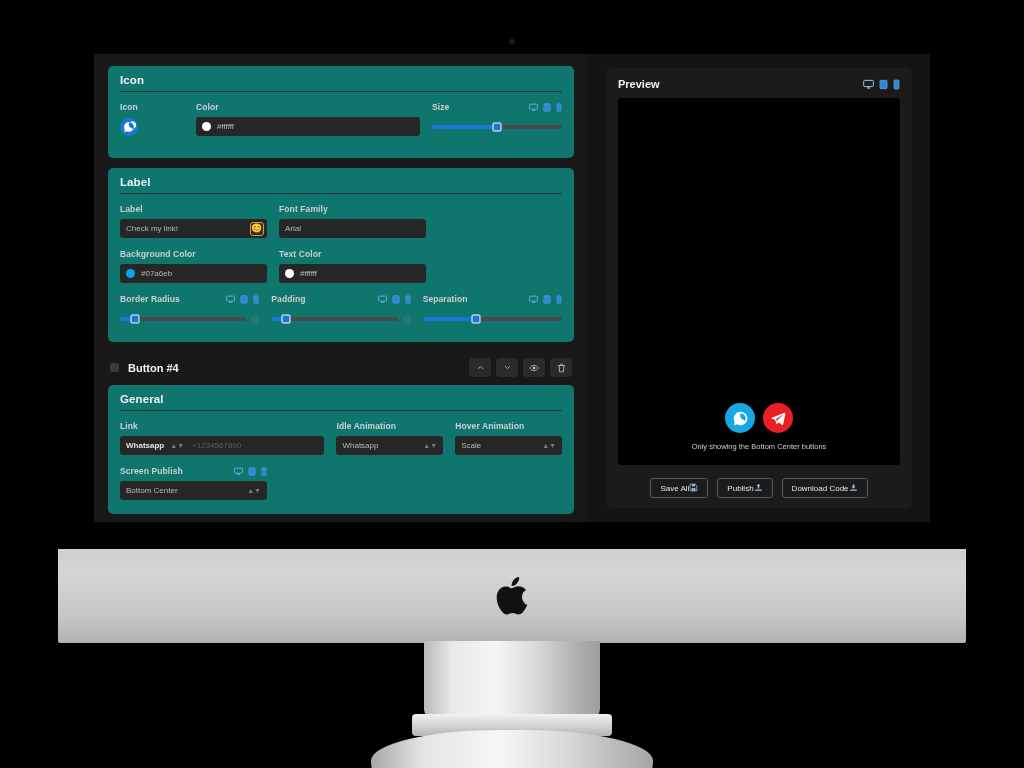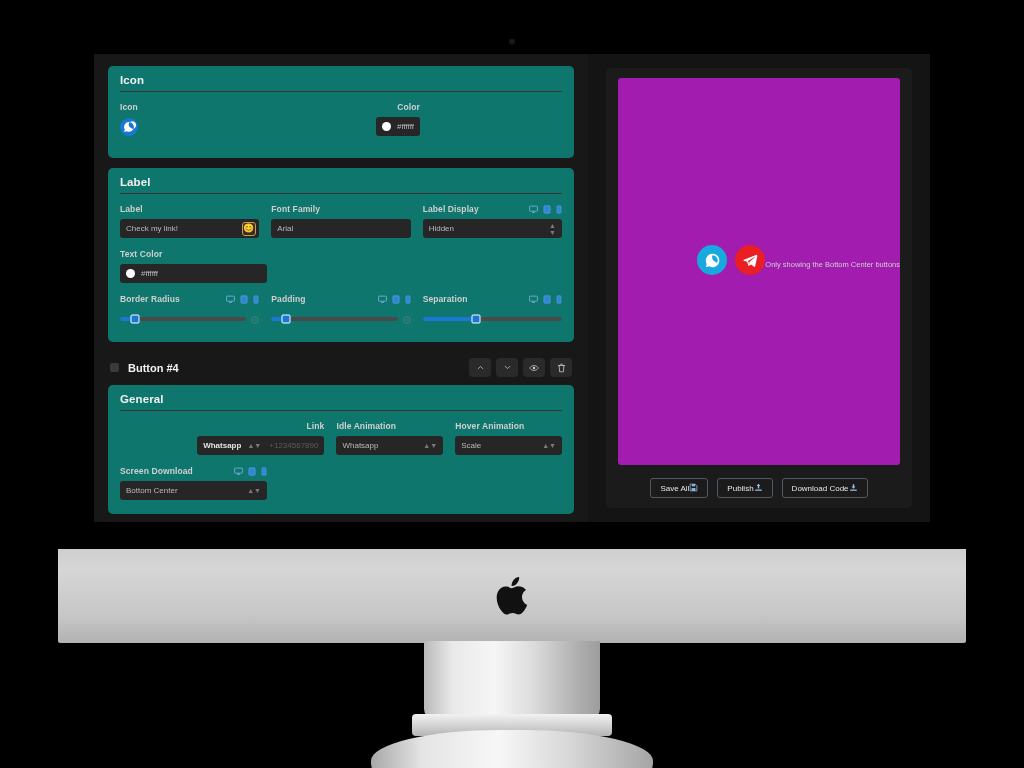--- a/index.html
+++ b/index.html
@@ -86,21 +86,21 @@
 
   .section-title {
     font-size: 11.5px; font-weight: bold; color: #f0f0f0;
     padding-bottom: 5px; letter-spacing: .1px;
   }
   .section-rule { height: 1px; background: #343434; margin-bottom: 9px; }
 
   .row { display: flex; gap: 12px; margin-bottom: 10px; }
   .field { display: flex; flex-direction: column; }
   .f1 { width: 147px; } .f2 { width: 147px; } .f3 { width: 147px; }
-  .f-wide { width: 224px; align-items: flex-end; }
+  .f-wide { width: 224px; }
   .f-grow { flex: 1; }
 
   .field-head {
     display: flex; align-items: center; justify-content: space-between;
     margin-bottom: 4px; min-height: 12px;
   }
   .field-label { font-size: 8.5px; color: #cfcfcf; font-weight: bold; letter-spacing: .1px; }
 
   .devices { display: flex; gap: 5px; align-items: center; }
   .devices svg { display: block; }
@@ -153,22 +153,22 @@
     display: flex; align-items: center; justify-content: center;
   }
 
   
   .preview-head {
     display: flex; align-items: center; justify-content: space-between;
     margin-bottom: 8px;
   }
   .preview-title { font-size: 11px; font-weight: bold; color: #f0f0f0; }
   .preview-stage {
-    flex: 1; background: #a21caf; border-radius: 3px;
-    display: flex; flex-direction: row;
+    flex: 1; background: #000000; border-radius: 3px;
+    display: flex; flex-direction: column;
     align-items: center; justify-content: flex-end;
     padding-bottom: 14px;
   }
   .preview-buttons { display: flex; gap: 8px; margin-bottom: 9px; }
   .pv-btn {
     width: 30px; height: 30px; border-radius: 50%;
     display: flex; align-items: center; justify-content: center;
   }
   .preview-note { font-size: 7.5px; color: #cfcfcf; }
 
@@ -217,20 +217,49 @@
           <div class="field f-wide">
             <div class="field-head">
                 <span class="field-label">Color</span>
               </div>
             <div class="input">
               <span class="swatch" style="background:#ffffff"></span>
               <span>#ffffff</span>
             </div>
           </div>
 
+          <div class="field f-grow">
+            <div class="field-head">
+              <span class="field-label">Size</span>
+              <span class="devices">
+                <span>
+                    <svg width="9" height="9" viewBox="0 0 16 16">
+                      <rect x="1" y="2" width="14" height="9" rx="1.2" fill="none" stroke="#7fb8ec" stroke-width="1.4"></rect>
+                      <rect x="6" y="12" width="4" height="2" fill="#7fb8ec"></rect>
+                    </svg>
+                  </span>
+                <span>
+                    <svg width="8" height="9" viewBox="0 0 14 16">
+                      <rect x="1.5" y="1.5" width="11" height="13" rx="1.4" fill="#2f86d6" stroke="#5aa2e0" stroke-width="1.2"></rect>
+                    </svg>
+                  </span>
+                <span>
+                    <svg width="6" height="9" viewBox="0 0 10 16">
+                      <rect x="1.4" y="1.4" width="7.2" height="13.2" rx="1.4" fill="#2f86d6" stroke="#5aa2e0" stroke-width="1.1"></rect>
+                    </svg>
+                  </span>
+              </span>
+            </div>
+            <div class="slider-wrap">
+              <div class="slider">
+                <div class="fill" style="width:50%"></div>
+                <div class="knob" style="left:50%"></div>
+              </div>
+            </div>
+          </div>
         </div>
       </div>
 
       <div class="card">
         <div class="section-title">Label</div>
         <div class="section-rule"></div>
 
         <div class="row">
           <div class="field f1">
             <div class="field-head">
@@ -246,51 +275,33 @@
 
           <div class="field f2">
             <div class="field-head">
                 <span class="field-label">Font Family</span>
               </div>
             <div class="input">
               <span>Arial</span>
             </div>
           </div>
 
-          <div class="field f3">
-            <div class="field-head">
-              <span class="field-label">Label Display</span>
-              <span class="devices">
-                <span>
-                    <svg width="9" height="9" viewBox="0 0 16 16">
-                      <rect x="1" y="2" width="14" height="9" rx="1.2" fill="none" stroke="#7fb8ec" stroke-width="1.4"></rect>
-                      <rect x="6" y="12" width="4" height="2" fill="#7fb8ec"></rect>
-                    </svg>
-                  </span>
-                <span>
-                    <svg width="8" height="9" viewBox="0 0 14 16">
-                      <rect x="1.5" y="1.5" width="11" height="13" rx="1.4" fill="#2f86d6" stroke="#5aa2e0" stroke-width="1.2"></rect>
-                    </svg>
-                  </span>
-                <span>
-                    <svg width="6" height="9" viewBox="0 0 10 16">
-                      <rect x="1.4" y="1.4" width="7.2" height="13.2" rx="1.4" fill="#2f86d6" stroke="#5aa2e0" stroke-width="1.1"></rect>
-                    </svg>
-                  </span>
-              </span>
-            </div>
-            <div class="input select">
-              <span>Hidden</span>
-              <span class="caret">▲<br>▼</span>
-            </div>
-          </div>
         </div>
 
         <div class="row">
 
+          <div class="field f2">
+            <div class="field-head">
+                <span class="field-label">Background Color</span>
+              </div>
+            <div class="input">
+              <span class="swatch" style="background:#07a6eb"></span>
+              <span>#07a6eb</span>
+            </div>
+          </div>
 
           <div class="field f3">
             <div class="field-head">
                 <span class="field-label">Text Color</span>
               </div>
             <div class="input">
               <span class="swatch" style="background:#ffffff"></span>
               <span>#ffffff</span>
             </div>
           </div>
@@ -460,21 +471,21 @@
             <div class="input select">
               <span>Scale</span>
               <span class="caret">▲▼</span>
             </div>
           </div>
         </div>
 
         <div class="row" style="margin-bottom:2px">
           <div class="field f1">
             <div class="field-head">
-              <span class="field-label">Screen Download</span>
+              <span class="field-label">Screen Publish</span>
               <span class="devices">
                 <span>
                     <svg width="9" height="9" viewBox="0 0 16 16">
                       <rect x="1" y="2" width="14" height="9" rx="1.2" fill="none" stroke="#7fb8ec" stroke-width="1.4"></rect>
                       <rect x="6" y="12" width="4" height="2" fill="#7fb8ec"></rect>
                     </svg>
                   </span>
                 <span>
                     <svg width="8" height="9" viewBox="0 0 14 16">
                       <rect x="1.5" y="1.5" width="11" height="13" rx="1.4" fill="#2f86d6" stroke="#5aa2e0" stroke-width="1.2"></rect>
@@ -492,20 +503,41 @@
               <span class="caret">▲▼</span>
             </div>
           </div>
         </div>
       </div>
 
     </div>
 
     <div class="right-pane">
       <div style="background:#1b1b1b;border-radius:5px;padding:10px 12px;display:flex;flex-direction:column;flex:1;">
+        <div class="preview-head">
+          <span class="preview-title">Preview</span>
+          <span class="devices">
+            <span>
+                <svg width="11" height="11" viewBox="0 0 16 16">
+                  <rect x="1" y="2" width="14" height="9" rx="1.2" fill="none" stroke="#9ccaf0" stroke-width="1.4"></rect>
+                  <rect x="6" y="12" width="4" height="2" fill="#9ccaf0"></rect>
+                </svg>
+              </span>
+            <span>
+                <svg width="9" height="11" viewBox="0 0 14 16">
+                  <rect x="1.5" y="1.5" width="11" height="13" rx="1.4" fill="#2f86d6" stroke="#5aa2e0" stroke-width="1.2"></rect>
+                </svg>
+              </span>
+            <span>
+                <svg width="7" height="11" viewBox="0 0 10 16">
+                  <rect x="1.4" y="1.4" width="7.2" height="13.2" rx="1.4" fill="#2f86d6" stroke="#5aa2e0" stroke-width="1.1"></rect>
+                </svg>
+              </span>
+          </span>
+        </div>
 
         <div class="preview-stage">
           <div class="preview-buttons">
             <span class="pv-btn" style="background:#18a8e0">
               <svg width="19" height="19" viewBox="0 0 24 24">
                   <path d="M12 3.5a8.5 8.5 0 00-7.3 12.8L3.6 20.4l4.2-1.1A8.5 8.5 0 1012 3.5zm0 1.9a6.6 6.6 0 015.7 9.9l-.3.5-2.6.7.7-2.5-.4-.5A6.6 6.6 0 0112 5.4zm-2.2 3c-.2 0-.5.1-.7.4-.2.3-.8.8-.8 1.9s.8 2.1.9 2.3c.1.2 1.6 2.5 3.9 3.4 1.9.7 2.3.6 2.7.5.5-.1 1.4-.6 1.6-1.1.2-.5.2-1 .1-1.1l-.6-.3-1.5-.7c-.2-.1-.3-.1-.5.1l-.6.8c-.1.2-.3.2-.5.1-.3-.1-1.1-.4-2-1.3-.7-.6-1.2-1.4-1.3-1.6-.1-.2 0-.4.1-.5l.4-.5.3-.5v-.4l-.7-1.6c-.2-.4-.4-.4-.5-.4z" fill="#fff"></path>
                 </svg>
             </span>
             <span class="pv-btn" style="background:#ea1f23">
               <svg width="17" height="17" viewBox="0 0 24 24">

